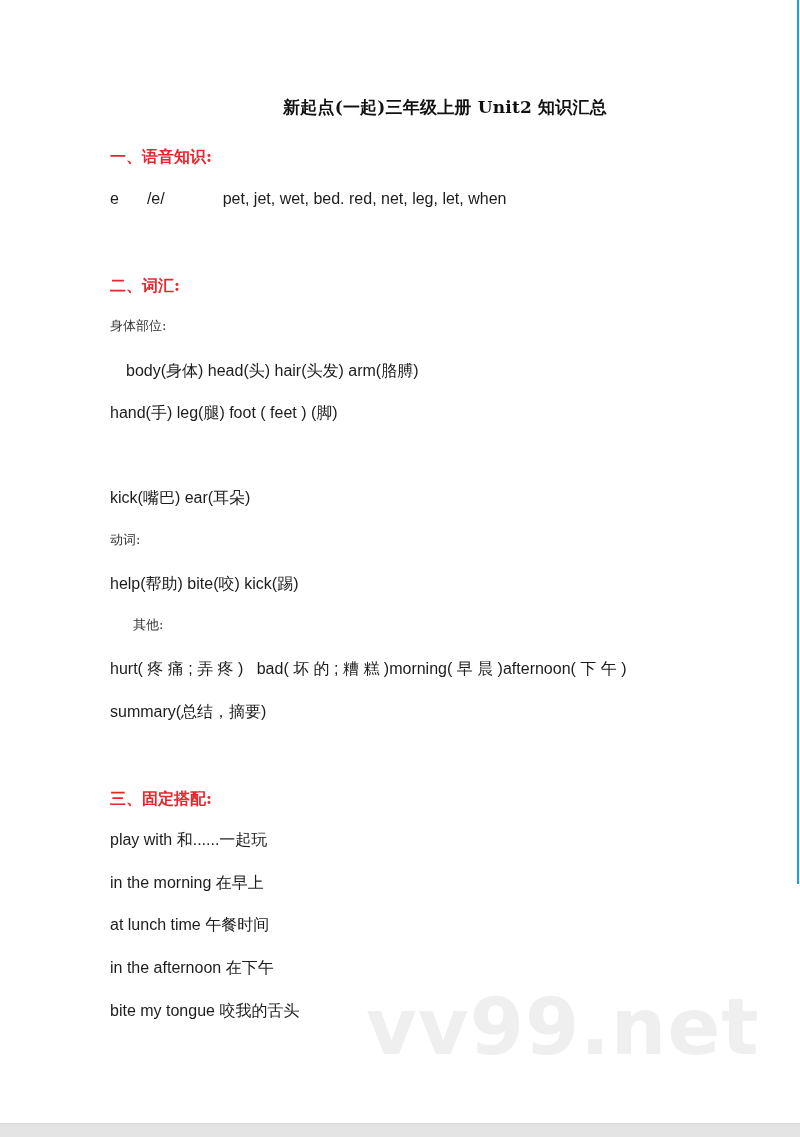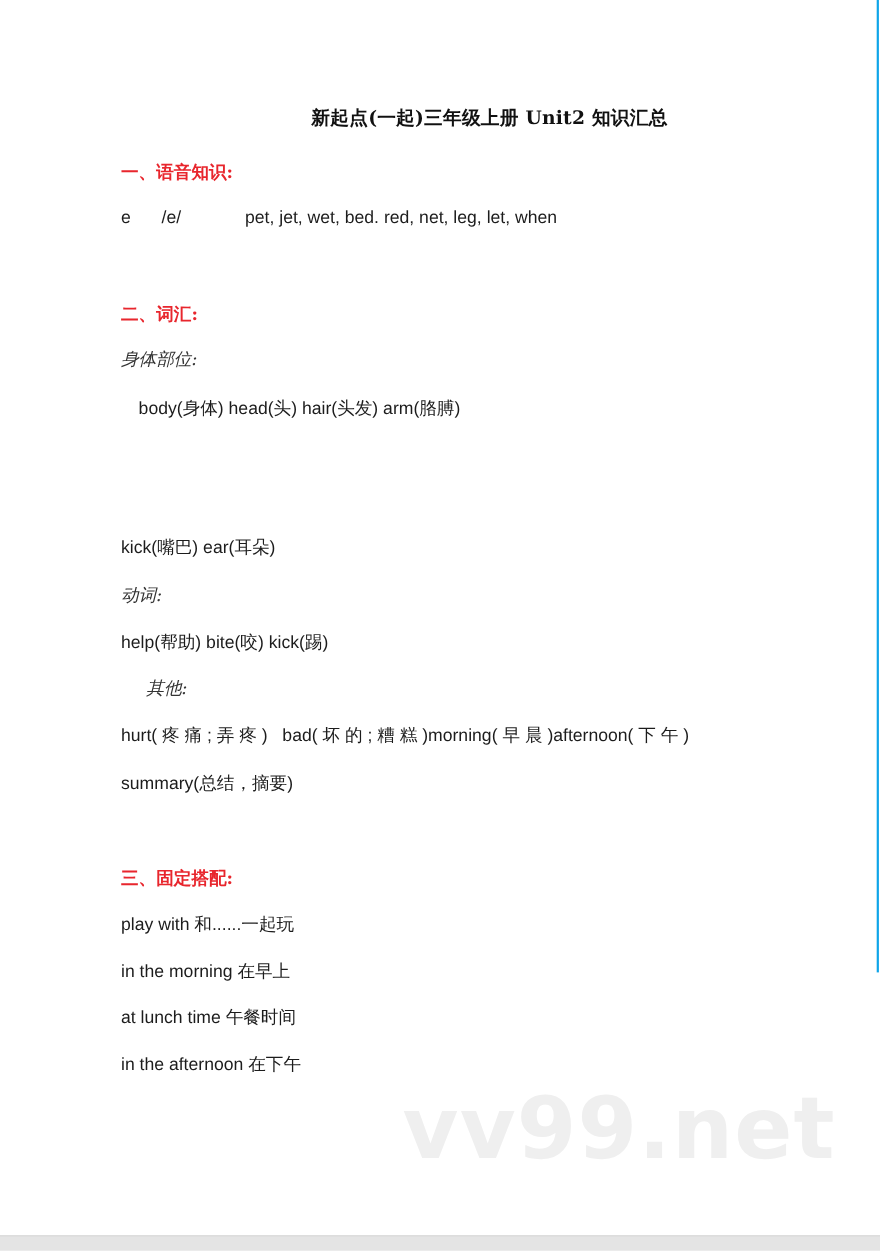--- a/index.html
+++ b/index.html
@@ -61,24 +61,23 @@
       position: absolute;
       left: 110px;
       font-size: 16px;
       color: #1c1c1c;
       white-space: pre;
       font-family: "Liberation Sans", "DejaVu Sans", sans-serif;
     }
     .sub {
       position: absolute;
       left: 110px;
-      font-size: 16px;
+      font-size: 13px;
       color: #333;
       font-family: "DejaVu Serif", "Liberation Serif", serif;
-      font-style: italic;
     }
     .phonics .tab1 { display: inline-block; width: 28px; }
     .phonics .tab2 { display: inline-block; width: 58px; }
     .watermark {
       position: absolute;
       left: 366px;
       top: 988px;
       font-family: "DejaVu Sans", sans-serif;
       font-weight: bold;
       font-size: 78px;
@@ -96,31 +95,33 @@
     <span class="inner">新起点(一起)三年级上册 Unit2  知识汇总</span>
   </div>
 
   <div class="heading" style="top:147px;">一、语音知识:</div>
   <div class="line phonics" style="top:190px;"><span>e</span><span class="tab1"></span><span>/e/</span><span class="tab2"></span><span>pet, jet, wet, bed. red, net, leg, let, when</span></div>
 
   <div class="heading" style="top:276px;">二、词汇:</div>
 
   <div class="sub" style="top:317px;">身体部位:</div>
   <div class="line" style="top:361px;margin-left:16px;">body(身体) head(头) hair(头发) arm(胳膊)</div>
+  <div class="line" style="top:403px;">hand(手) leg(腿) foot ( feet ) (脚)</div>
   <div class="line" style="top:488px;">kick(嘴巴) ear(耳朵)</div>
 
   <div class="sub" style="top:531px;">动词:</div>
   <div class="line" style="top:574px;">help(帮助) bite(咬) kick(踢)</div>
 
   <div class="sub" style="top:616px;margin-left:23px;">其他:</div>
   <div class="line" style="top:659px;">hurt( 疼 痛 ; 弄 疼 )   bad( 坏 的 ; 糟 糕 )morning( 早 晨 )afternoon( 下 午 )</div>
   <div class="line" style="top:702px;">summary(总结，摘要)</div>
 
   <div class="heading" style="top:789px;">三、固定搭配:</div>
   <div class="line" style="top:830px;">play with 和......一起玩</div>
   <div class="line" style="top:873px;">in the morning 在早上</div>
   <div class="line" style="top:915px;">at lunch time 午餐时间</div>
   <div class="line" style="top:958px;">in the afternoon 在下午</div>
+  <div class="line" style="top:1001px;">bite my tongue 咬我的舌头</div>
 
   <div class="watermark">vv99.net</div>
 </div>
 
 <div class="bottom-strip"></div>
 
 </body></html>

